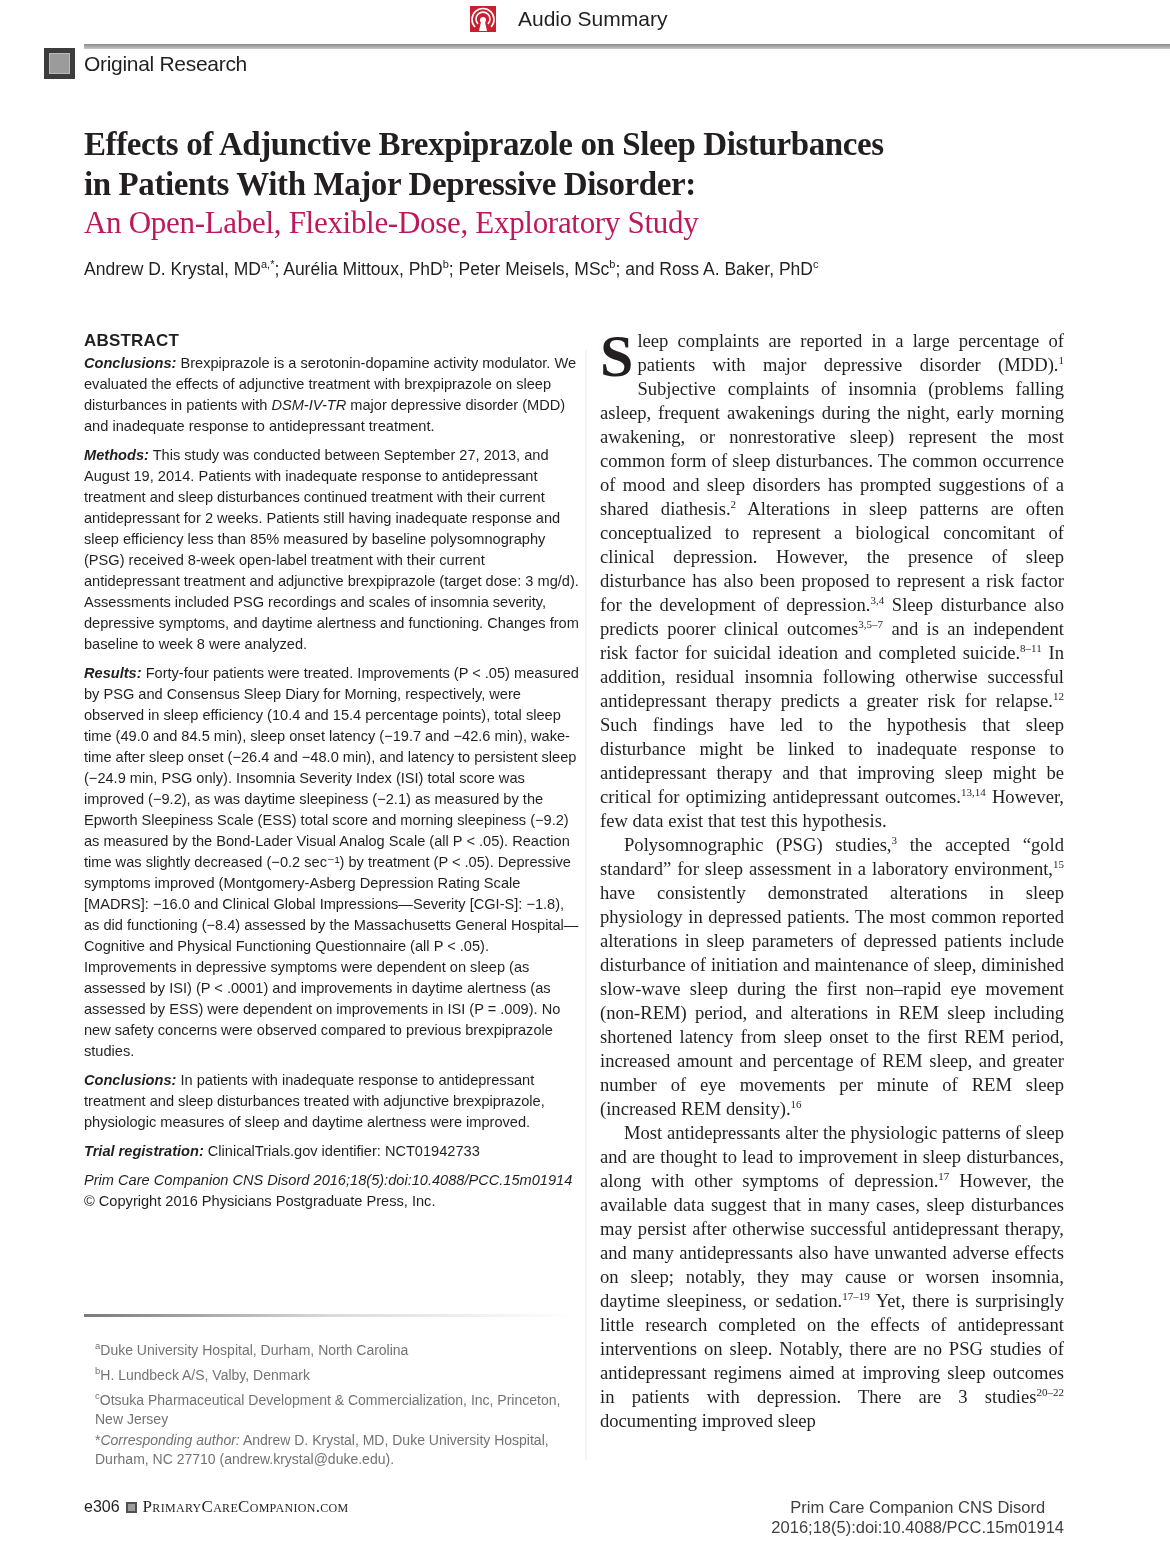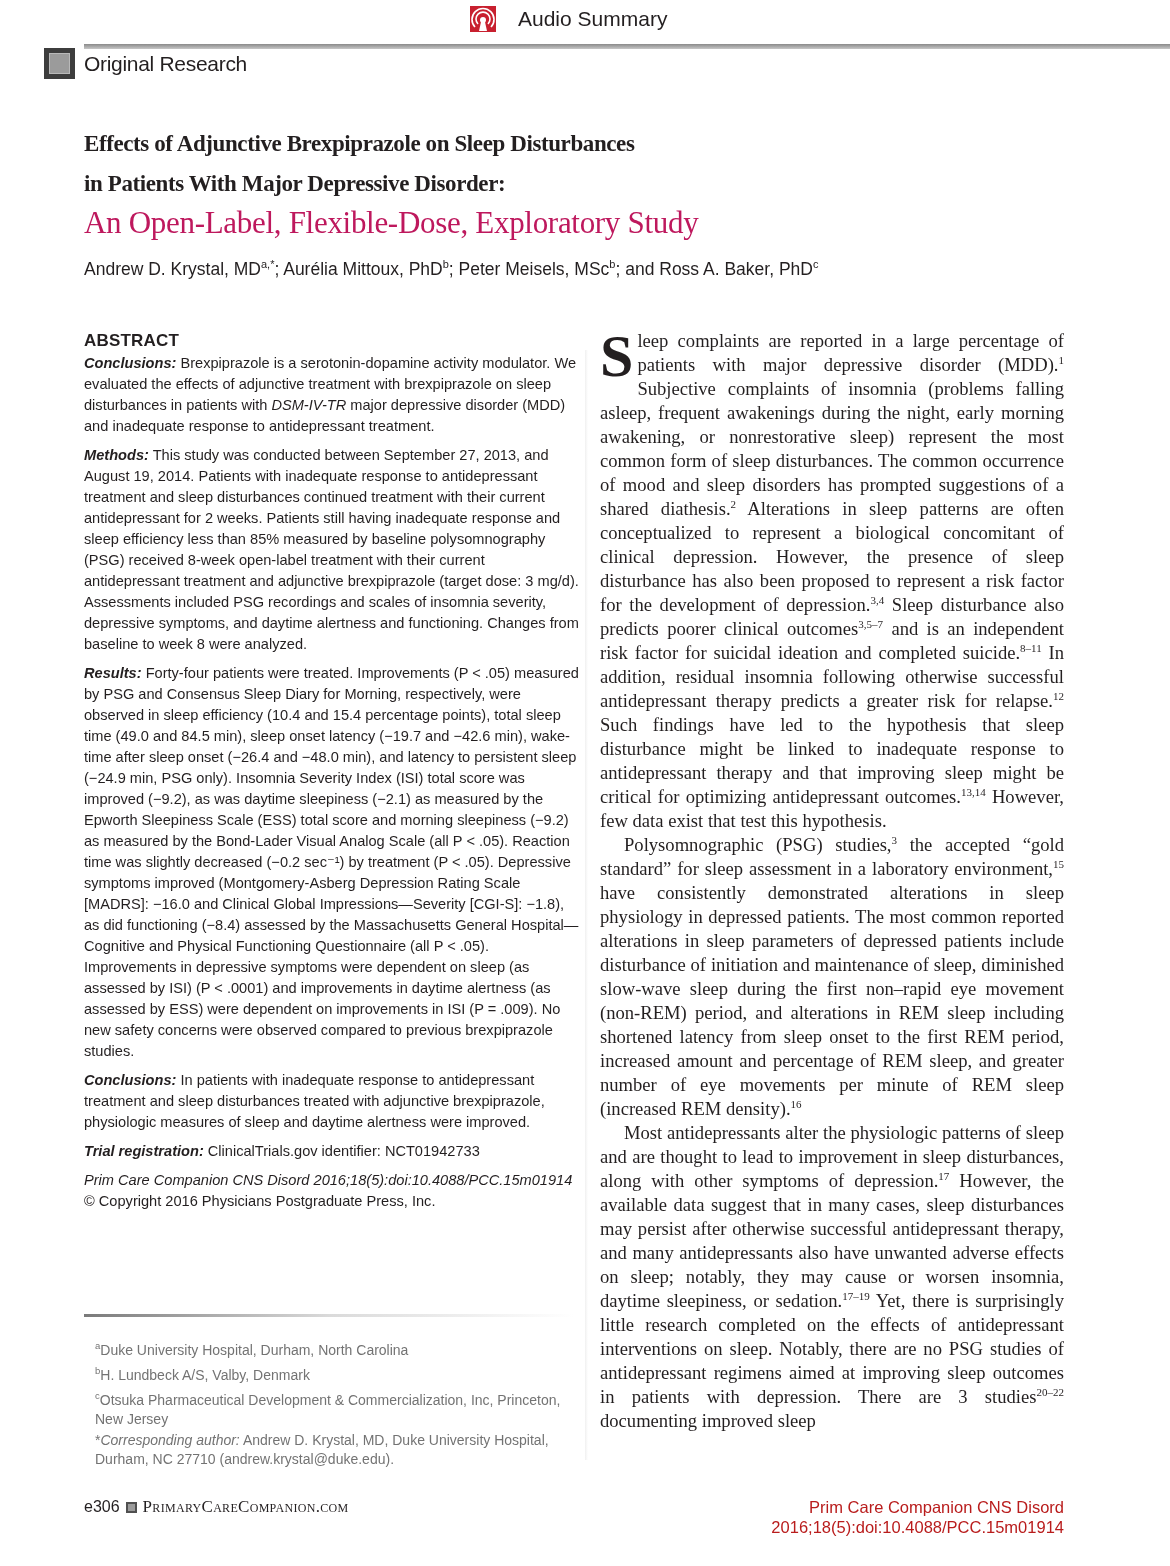--- a/index.html
+++ b/index.html
@@ -12,21 +12,21 @@
   .audio-icon { width: 26px; height: 26px; background: #c8202f; position: relative; display: block; }
   .audio-icon svg { position: absolute; left: 0; top: 0; }
   .audio-label { font-size: 21px; color: #231f20; }
   .top-rule { position: absolute; left: 84px; right: 0; top: 44px; height: 5px;
     background: linear-gradient(to bottom, #8a8a8a, #c7c7c7); }
   .section-badge { position: absolute; left: 44px; top: 48px; width: 31px; height: 31px; background: #3d3d3d; }
   .section-badge .inner { position: absolute; left: 5px; top: 5px; width: 21px; height: 21px; background: #9b9b9b; border: 1px solid #b9b9b9; box-sizing: border-box; }
   .section-label { position: absolute; left: 84px; top: 52px; font-size: 21px; letter-spacing: -0.3px; color: #231f20; }
 
   
-  .title { position: absolute; left: 84px; top: 124px; width: 900px; font-size: 23px; font-weight: bold; line-height: 40px; letter-spacing: -0.4px; color: #231f20; }
+  .title { position: absolute; left: 84px; top: 124px; width: 900px; font-size: 33px; font-weight: bold; line-height: 40px; letter-spacing: -0.4px; color: #231f20; }
   .subtitle { position: absolute; left: 84px; top: 204px; font-size: 31px; line-height: 38px; color: #be185d; letter-spacing: -0.3px; }
   .authors { position: absolute; left: 84px; top: 258px; font-size: 17.5px; color: #231f20; }
   .authors sup { font-size: 11px; }
 
   
   .abstract { position: absolute; left: 84px; top: 330px; width: 496px; font-size: 14.6px; line-height: 21px; color: #231f20; }
   .abstract h2 { margin: 0 0 2px 0; font-size: 17px; font-weight: bold; letter-spacing: 0.2px; }
   .abstract p { margin: 0 0 8px 0; }
   .abstract .lead { font-weight: bold; font-style: italic; }
   .abstract .cite { font-style: italic; margin: 4px 0 0 0; }
@@ -45,21 +45,21 @@
   .body-col { position: absolute; left: 600px; top: 329px; width: 464px; font-size: 18.6px; line-height: 24px; text-align: justify; color: #231f20; }
   .body-col p { margin: 0; }
   .body-col p.indent { text-indent: 24px; }
   .dropcap { float: left; font-size: 60px; line-height: 46px; font-weight: bold; margin: 2px 4px 0 0; padding-top: 2px; }
   .body-col sup { font-size: 11px; line-height: 0; }
 
   
   .footer-left { position: absolute; left: 84px; top: 1497px; display: flex; align-items: center; gap: 6px; font-size: 16px; color: #231f20; }
   .footer-sq { width: 11px; height: 11px; background: #9b9b9b; border: 2px solid #505050; box-sizing: border-box; display: inline-block; }
   .footer-site { font-variant: small-caps; font-size: 17px; letter-spacing: 0.3px; }
-  .footer-right { position: absolute; right: 106px; top: 1497px; text-align: right; font-size: 16.5px; line-height: 20px; color: #b91c1c; }
+  .footer-right { position: absolute; right: 106px; top: 1497px; text-align: center; font-size: 16.5px; line-height: 20px; color: #404040; }
 </style>
 </head>
 <body>
 
 <div class="audio">
   <span class="audio-icon">
     <svg width="26" height="26" viewBox="0 0 26 26">
       <path d="M5 21 A11 11 0 1 1 21 21" fill="none" stroke="#fff" stroke-width="1.6"></path>
       <path d="M8 18 A7 7 0 1 1 18 18" fill="none" stroke="#fff" stroke-width="1.6"></path>
       <circle cx="13" cy="14" r="3" fill="#fff"></circle>

